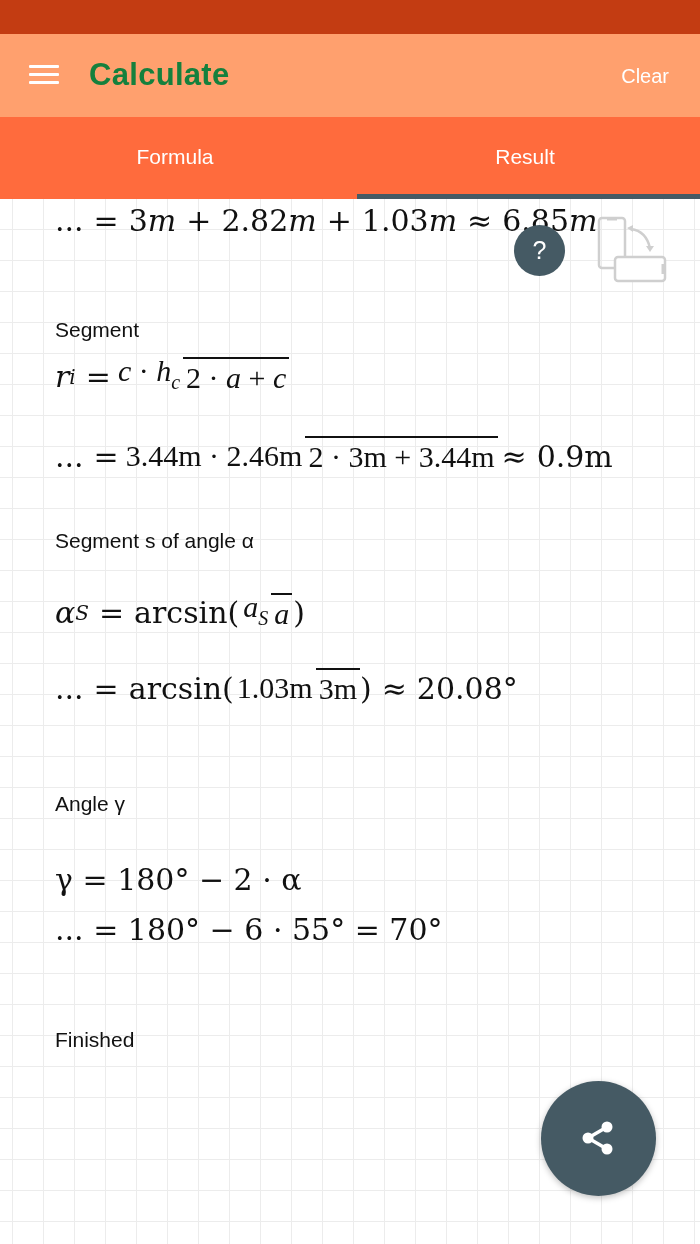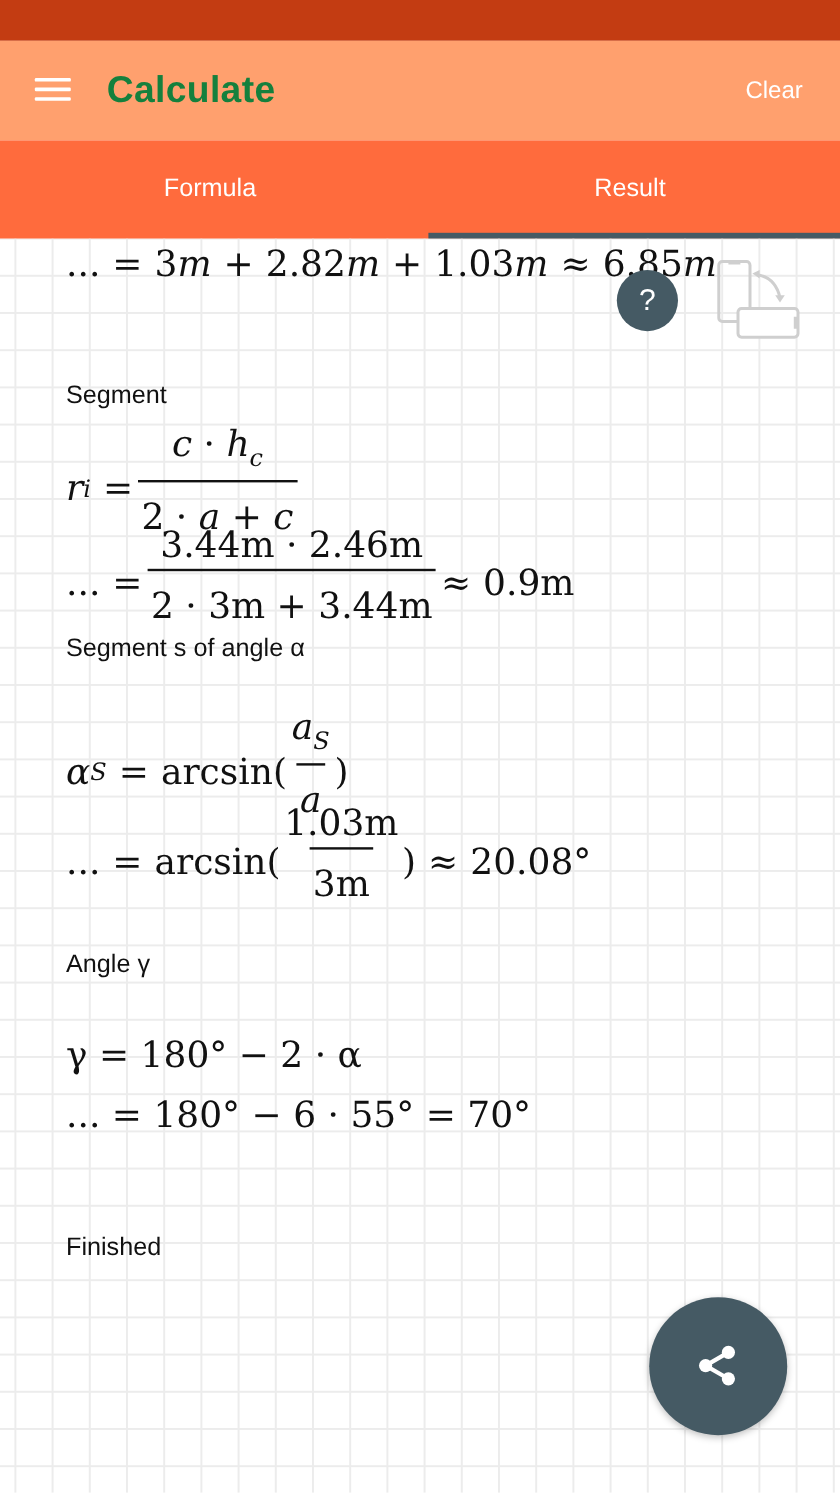--- a/index.html
+++ b/index.html
@@ -28,23 +28,23 @@
     background-image:
       linear-gradient(to right, #ececec 1.5px, transparent 1.5px),
       linear-gradient(to bottom, #ececec 1.5px, transparent 1.5px);
     background-size: 31px 31px;
     background-position: 12px 30px;
   }
 
   .label { position: absolute; left: 55px; font-size: 21px; color: #111; line-height: 26px; }
   .math { position: absolute; left: 55px; font-family: "DejaVu Serif", "Liberation Serif", serif; font-size: 30px; color: #111; white-space: nowrap; display: flex; align-items: center; }
   .math i { font-style: italic; }
-  .frac { display: inline-flex; flex-direction: column; align-items: center; margin: 0 4px; vertical-align: middle; }
+  .frac { display: inline-flex; flex-direction: row; align-items: center; margin: 0 4px; vertical-align: middle; font-family: Liberation Serif, serif; }
   .frac .num { padding: 0 3px; line-height: 38px; }
-  .frac .den { padding: 11px 3px; border-top: 2px solid #111; line-height: 38px; }
+  .frac .den { padding: 0 3px; border-top: 2px solid #111; line-height: 38px; }
   .sp { display: inline-block; width: 10px; }
   sub { font-size: 20px; vertical-align: -8px; }
 
   .help-btn { position: absolute; left: 514px; top: 225px; width: 51px; height: 51px; border-radius: 50%; background: #455a64; color: #fff; font-size: 25px; text-align: center; line-height: 51px; cursor: pointer; }
   .rotate-icon { position: absolute; left: 596px; top: 214px; width: 74px; height: 70px; cursor: pointer; }
 
   .share-btn { position: absolute; left: 541px; top: 1081px; width: 115px; height: 115px; border-radius: 50%; background: #455a64; box-shadow: 0 2px 6px rgba(0,0,0,0.25); cursor: pointer; }
   .share-btn svg { position: absolute; left: 39px; top: 39px; }
 </style>
 </head>

